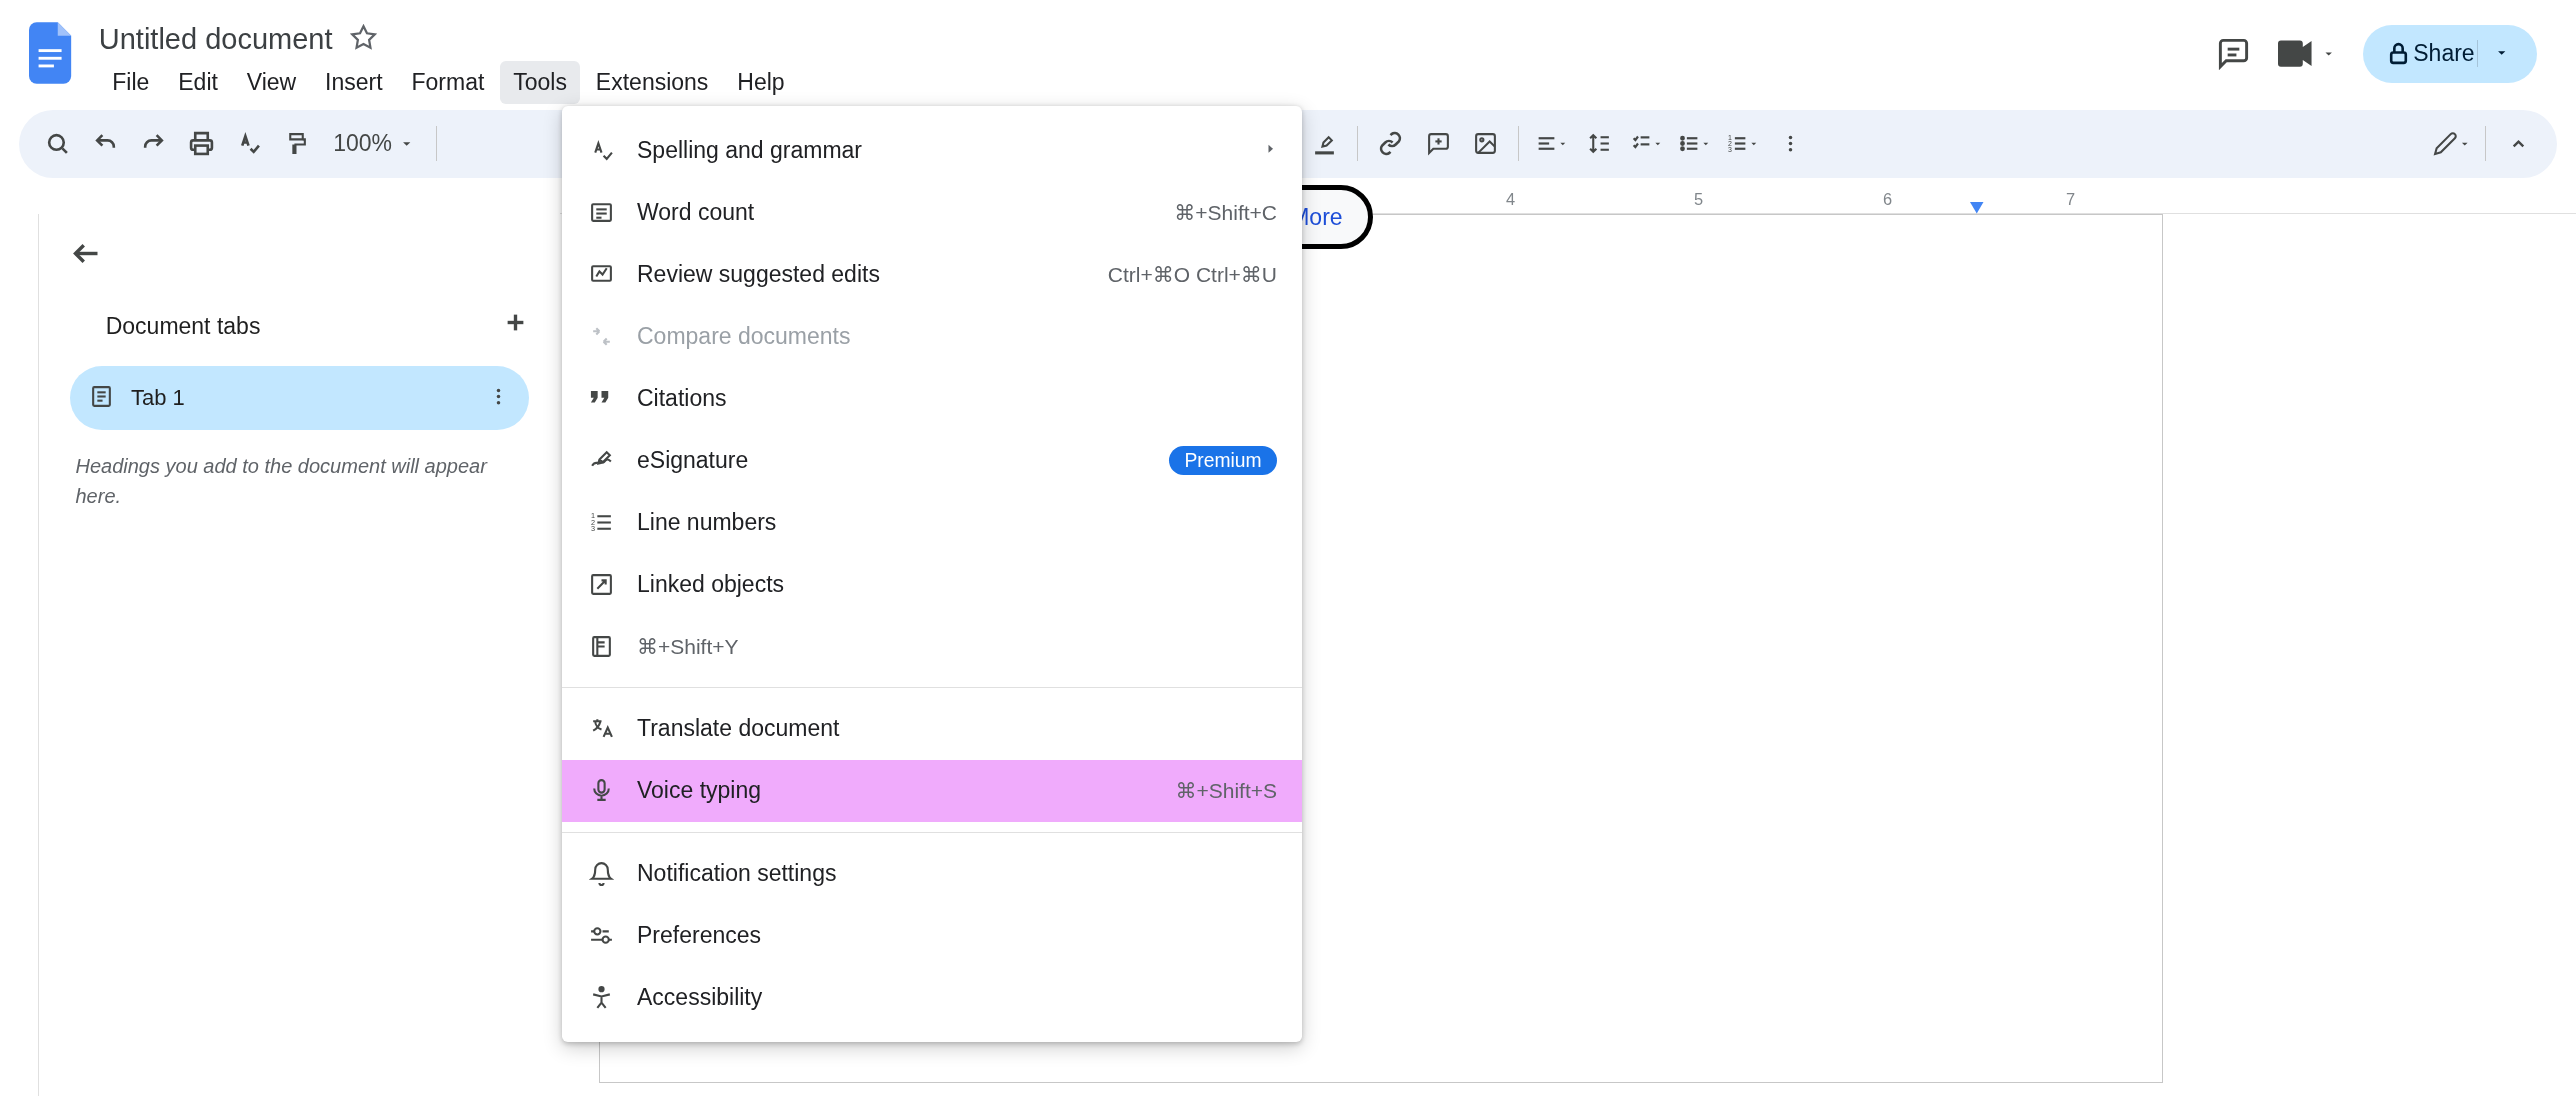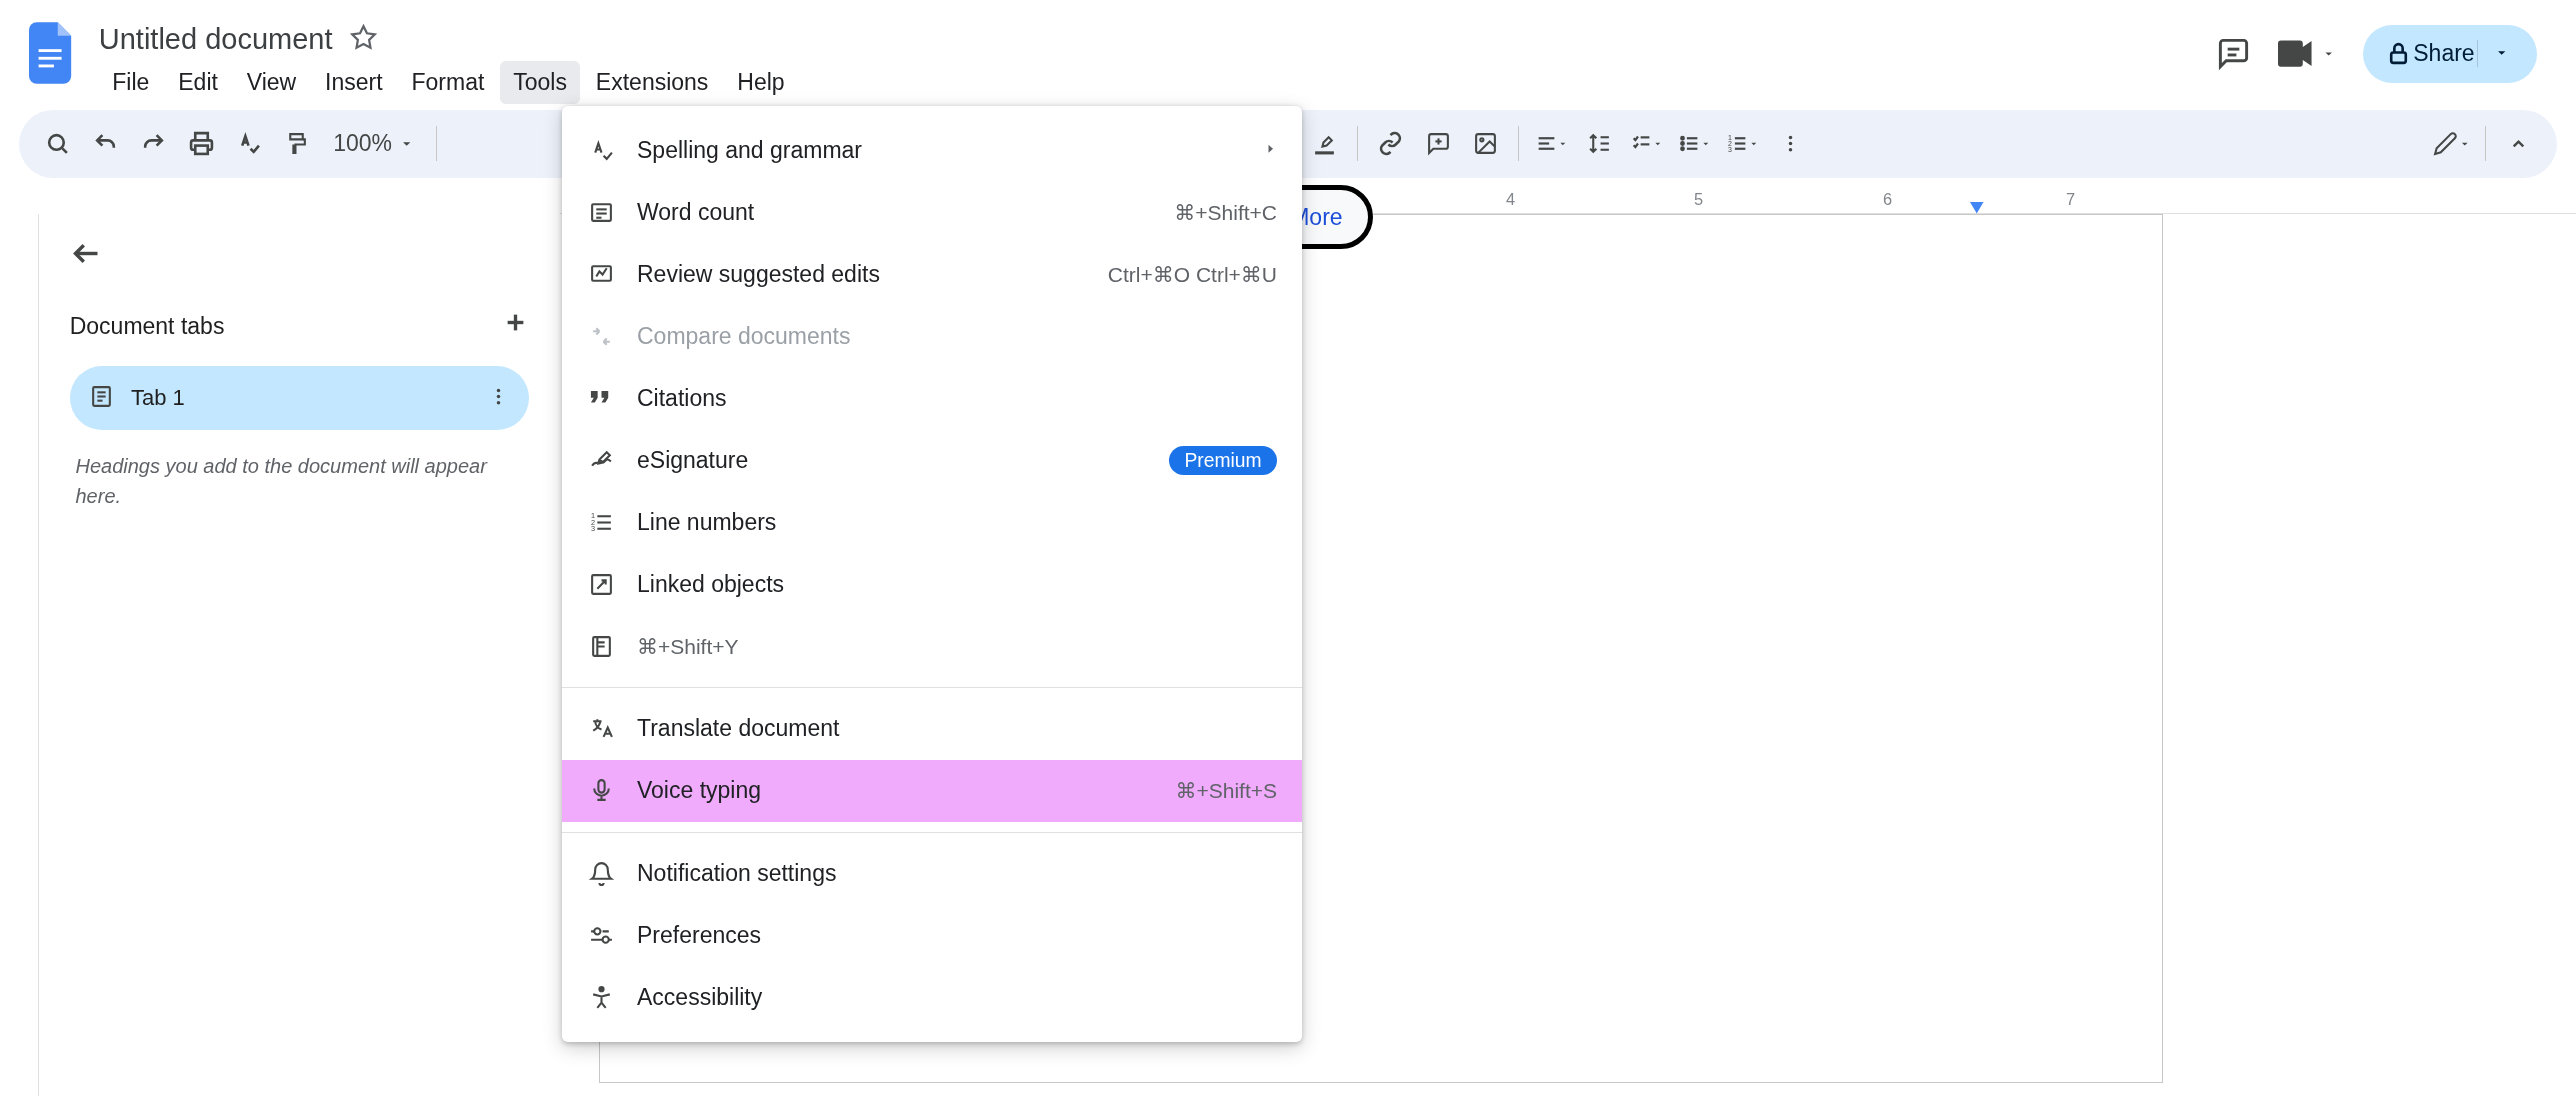--- a/index.html
+++ b/index.html
@@ -35,21 +35,21 @@
 
 .ruler { height: 29px; background: #fff; border-bottom: 1px solid #e0e0e0; position: relative; margin-top: 7.7px; font-size: 16.4px; color: #80868b; margin-left: 560px; }
 .ruler-mark { position: absolute; top: 4.8px; }
 .ruler-indent { position: absolute; top: 13.5px; }
 
 
 .main { display: flex; height: calc(100% - 212px); }
 .sidebar-ruler { width: 29px; background: #fff; border-right: 1px solid #e0e0e0; margin-left: 9.7px; }
 .sidebar { width: 521px; padding: 23px 31px; }
 .sidebar-back { margin-bottom: 35px; cursor: pointer; color: #444746; }
-.sidebar-header { display: flex; justify-content: space-between; align-items: center; margin-bottom: 23px; }
+.sidebar-header { display: flex; justify-content: space-between; align-items: center; margin-bottom: 23px; margin-left: 36px; }
 .sidebar-title { font-size: 23px; font-weight: 500; color: #1f1f1f; }
 .sidebar-add { color: #444746; cursor: pointer; font-size: 27px; font-weight: bold; }
 .tab-item { display: flex; align-items: center; gap: 17px; background: #c2e7ff; padding: 17.4px 19.3px; border-radius: 48px; cursor: pointer; }
 .tab-item-icon { color: #444746; }
 .tab-item-label { flex: 1; font-size: 22px; color: #1f1f1f; }
 .tab-item-more { color: #444746; }
 .sidebar-hint { margin-top: 21px; font-size: 20px; color: #5f6368; font-style: italic; line-height: 1.5; padding: 0 5.8px; }
 
 
 .doc-canvas { flex: 1; position: relative; }

